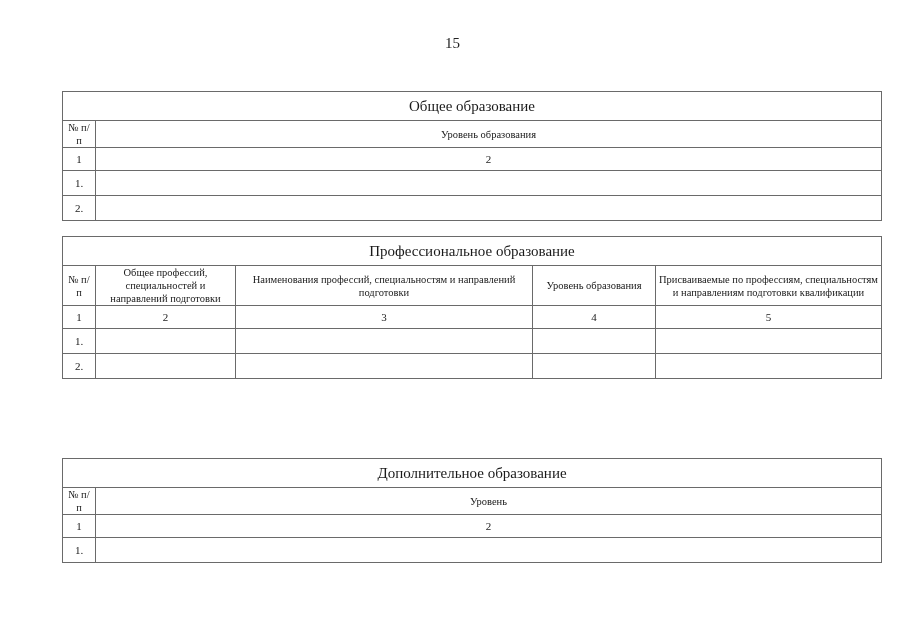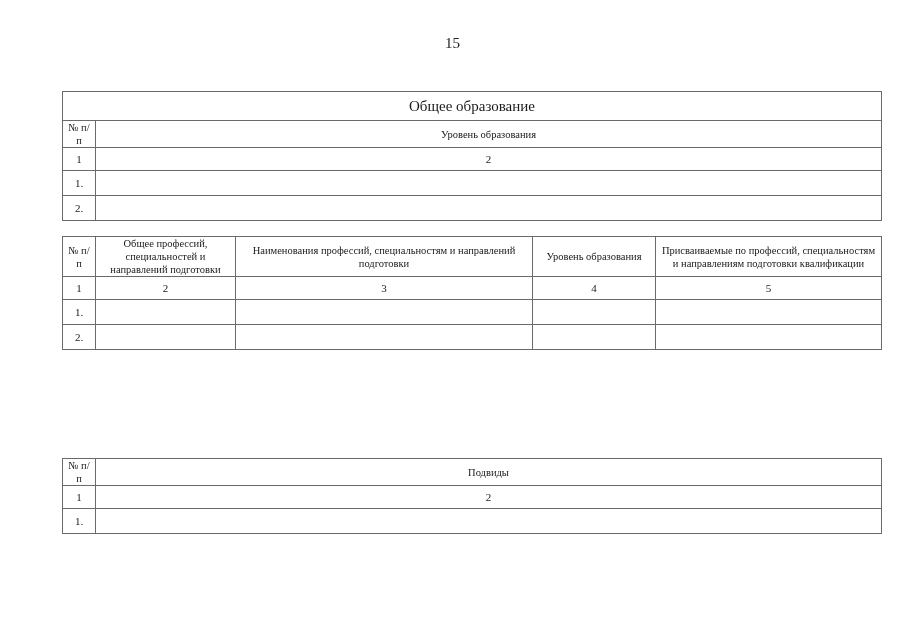--- a/index.html
+++ b/index.html
@@ -139,25 +139,28 @@
   <table class="doc-table" id="table-professional">
     <colgroup>
       <col class="col-p1">
       <col class="col-p2">
       <col class="col-p3">
       <col class="col-p4">
       <col class="col-p5">
     </colgroup>
     <tbody>
       <tr>
+        <td class="title-cell" colspan="5">Профессиональное образование</td>
+      </tr>
+      <tr>
         <td class="head-cell">№ п/п</td>
         <td class="head-cell">Общее профессий, специальностей и направлений подготовки</td>
         <td class="head-cell">Наименования профессий, специальностям и направлений подготовки</td>
         <td class="head-cell">Уровень образования</td>
-        <td class="head-cell">Присваиваемые по профессий, специальностям и направлениям подготовки квалификации</td>
+        <td class="head-cell">Присваиваемые по профессиям, специальностям и направлениям подготовки квалификации</td>
       </tr>
       <tr>
         <td class="numbering-cell">1</td>
         <td class="numbering-cell">2</td>
         <td class="numbering-cell">3</td>
         <td class="numbering-cell">4</td>
         <td class="numbering-cell">5</td>
       </tr>
       <tr>
         <td class="data-cell rownum-cell">1.</td>
@@ -177,22 +180,25 @@
   </table>
 
 
   <table class="doc-table" id="table-additional">
     <colgroup>
       <col class="col-num">
       <col class="col-rest">
     </colgroup>
     <tbody>
       <tr>
+        <td class="title-cell" colspan="2">Дополнительное образование</td>
+      </tr>
+      <tr>
         <td class="head-cell">№ п/п</td>
-        <td class="head-cell">Подвиды</td>
+        <td class="head-cell">Уровень</td>
       </tr>
       <tr>
         <td class="numbering-cell">1</td>
         <td class="numbering-cell">2</td>
       </tr>
       <tr>
         <td class="data-cell rownum-cell">1.</td>
         <td class="data-cell"></td>
       </tr>
     </tbody>

